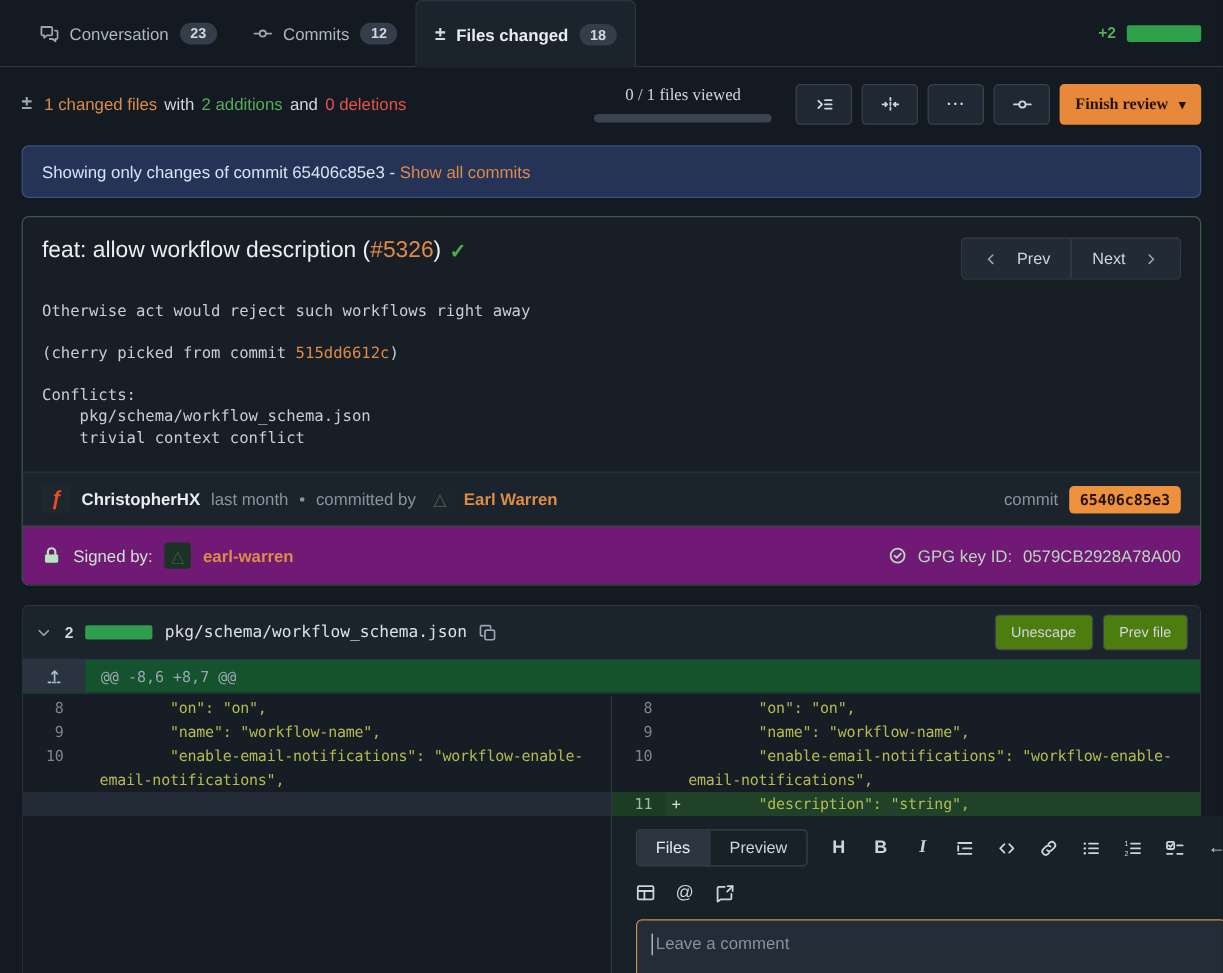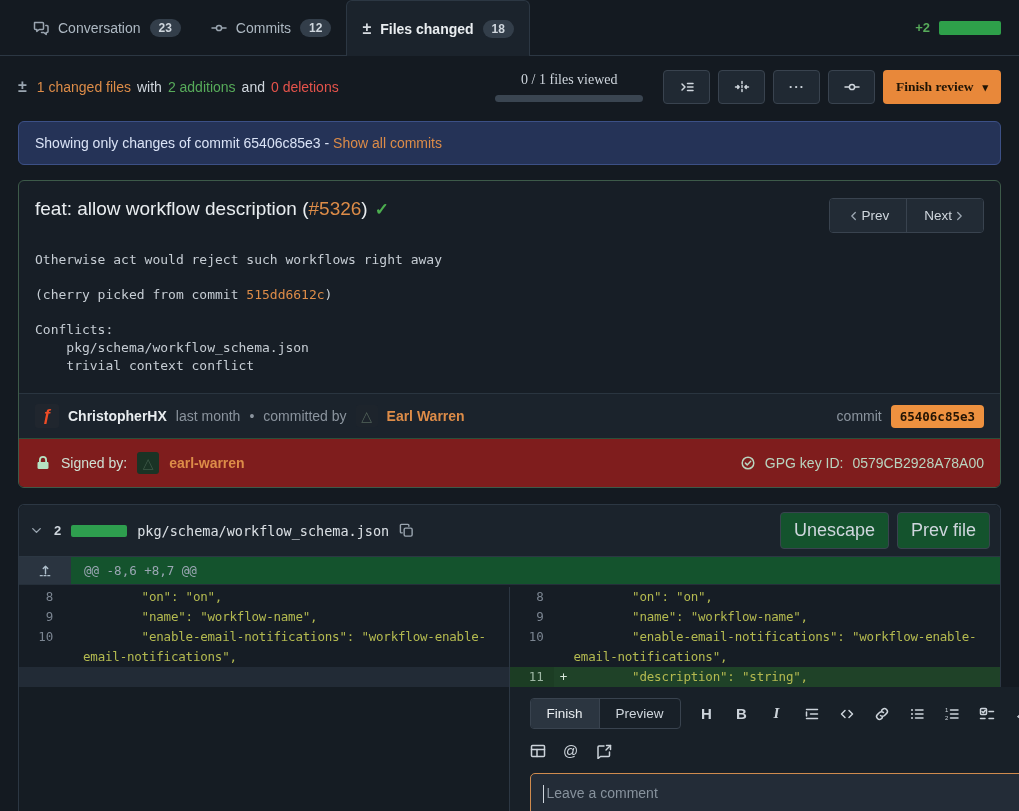--- a/index.html
+++ b/index.html
@@ -39,49 +39,49 @@
   
   .banner { margin:5px 18px 15px; background:#253357; border:1px solid #3c5086; border-radius:6px; padding:13px 16px; color:#dae3f6; }
 
   
   .commit-box { margin:0 18px; border:1px solid #3d5a49; border-radius:6px; background:#171e26; overflow:hidden; }
   .c-head { display:flex; align-items:flex-start; padding:17px 16px 8px; }
   .c-title { font-size:19px; color:#e9edf0; font-weight:500; display:flex; align-items:center; gap:7px;text-align:center; }
   .c-title .issue { color:#dd8c48; }
   .c-title .check { color:#4cae4f; font-size:17px; font-weight:700; }
   .pager { margin-left:auto; display:flex; border:1px solid #39434f; border-radius:4px; overflow:hidden; }
-  .pager .pbtn { background:#222b35; color:#cfd6dd; padding:9px 17px; font-size:13.5px; display:flex; align-items:center; gap:0; cursor:pointer; }
+  .pager .pbtn { background:#222b35; color:#cfd6dd; padding:9px 17px; font-size:13.5px; display:flex; align-items:center; gap:14px; cursor:pointer; }
   .pager .pbtn + .pbtn { border-left:1px solid #39434f; }
   .pager .pchev { color:#9aa5b0; }
   .c-msg { padding:10px 16px 18px; font-family:"DejaVu Sans Mono", monospace; font-size:13px; line-height:18px; color:#c6cdd4; }
   .pre { white-space:pre; }
   .c-msg .blk + .blk { margin-top:17px; }
   .c-meta { display:flex; align-items:center; gap:9px; padding:10px 16px; background:#1b232c; border-top:1px solid #2a3540; }
   .avatar { width:24px; height:24px; border-radius:3px; background:#20262e; display:flex; align-items:center; justify-content:center; font-style:italic; font-weight:700; font-size:17px; color:#ed4c26; }
   .tri-avatar { width:22px; height:22px; border-radius:3px; background:#1d242c; display:flex; align-items:center; justify-content:center; font-size:14px; color:#53635a; }
   .author { color:#e9edf0; font-weight:700; }
   .muted { color:#8b949e; }
   .committer { color:#dd8c48; font-weight:700; }
   .meta-right { margin-left:auto; display:flex; align-items:center; gap:9px; }
   .hash-badge { background:#ee913f; color:#231404; font-family:"DejaVu Sans Mono", monospace; font-size:12.5px; font-weight:700; padding:4px 9px; border-radius:4px; cursor:pointer; }
-  .signed { display:flex; align-items:center; gap:10px; padding:13px 16px; background:#7f1d1d; border-top:1px solid #2c4f3a; color:#cfe0d3; }
+  .signed { display:flex; align-items:center; gap:10px; padding:13px 16px; background:#701a75; border-top:1px solid #2c4f3a; color:#cfe0d3; }
   .signed .lock { color:#b6e3c2; }
   .signed .tri-avatar { background:#1a3325; color:#3f5a49; }
   .signed-right { margin-left:auto; display:flex; align-items:center; gap:9px; color:#b9d4bf; }
 
   
   .diff-box { margin:16px 18px 0; border:1px solid #2c3743; border-bottom:none; border-radius:6px 6px 0 0; background:#161d25; }
   .f-head { display:flex; align-items:center; gap:10px; padding:7px 10px; background:#1b232c; border-bottom:1px solid #2c3743; border-radius:6px 6px 0 0; }
   .f-head .fchev { color:#9aa5b0; cursor:pointer; }
   .f-count { font-weight:700; font-size:13px; color:#d0d7de; }
   .f-bar { width:56px; height:12px; background:#2e9e4e; border-radius:2px; }
   .f-path { font-family:"DejaVu Sans Mono", monospace; font-size:13.5px; color:#dbe0e5; }
   .f-copy { color:#9aa5b0; cursor:pointer; }
   .f-btns { margin-left:auto; display:flex; gap:8px; }
-  .sm-btn { background:#14532d; border:1px solid #39434f; border-radius:4px; color:#cfd6dd; font-size:18px; padding:7px 13px; cursor:pointer; }
+  .sm-btn { background:#4d7c0f; border:1px solid #39434f; border-radius:4px; color:#cfd6dd; font-size:12px; padding:7px 13px; cursor:pointer; }
   .hunk { display:flex; background:#14532d; border-bottom:1px solid #252f3a; font-family:"DejaVu Sans Mono", monospace; font-size:12.5px; color:#9aa6b3; }
   .h-gut { width:52px; flex:none; background:#2a3440; display:flex; align-items:center; justify-content:center; padding:5px 0; color:#aebecb; cursor:pointer; }
   .h-txt { padding:6px 13px; }
   .split { display:flex; padding-top:2px; }
   .half { width:50%; }
   .half.lh { border-right:1px solid #2c3743; }
   .drow { display:flex; font-family:"DejaVu Sans Mono", monospace; font-size:12.5px; letter-spacing:-0.2px; line-height:20px; }
   .dnum { width:44px; flex:none; text-align:right; padding-right:10px; color:#7b8591; }
   .dmark { width:20px; flex:none; text-align:center; color:#c6cdd4; }
   .dcode { flex:1; white-space:pre-wrap; word-break:break-word; color:#b4ba50; padding-right:6px; }
@@ -343,21 +343,21 @@
         <span class="dcode">        "description": "string",</span>
       </div>
     </div>
   </div>
 
   <div class="comment-area">
     <div class="ca-left"></div>
     <div class="ca-right">
       <div class="ed-row1">
         <div class="seg">
-          <span class="seg-tab active">Finish</span>
+          <span class="seg-tab active">Files</span>
           <span class="seg-tab">Preview</span>
         </div>
         <div class="tools">
           <span class="tool h">H</span>
           <span class="tool b">B</span>
           <span class="tool i">I</span>
           <span class="tool">
             <svg width="16" height="16" viewBox="0 0 16 16">
                 <line x1="2.5" y1="3.5" x2="13.5" y2="3.5"></line>
                 <line x1="6.5" y1="8" x2="13.5" y2="8"></line>

